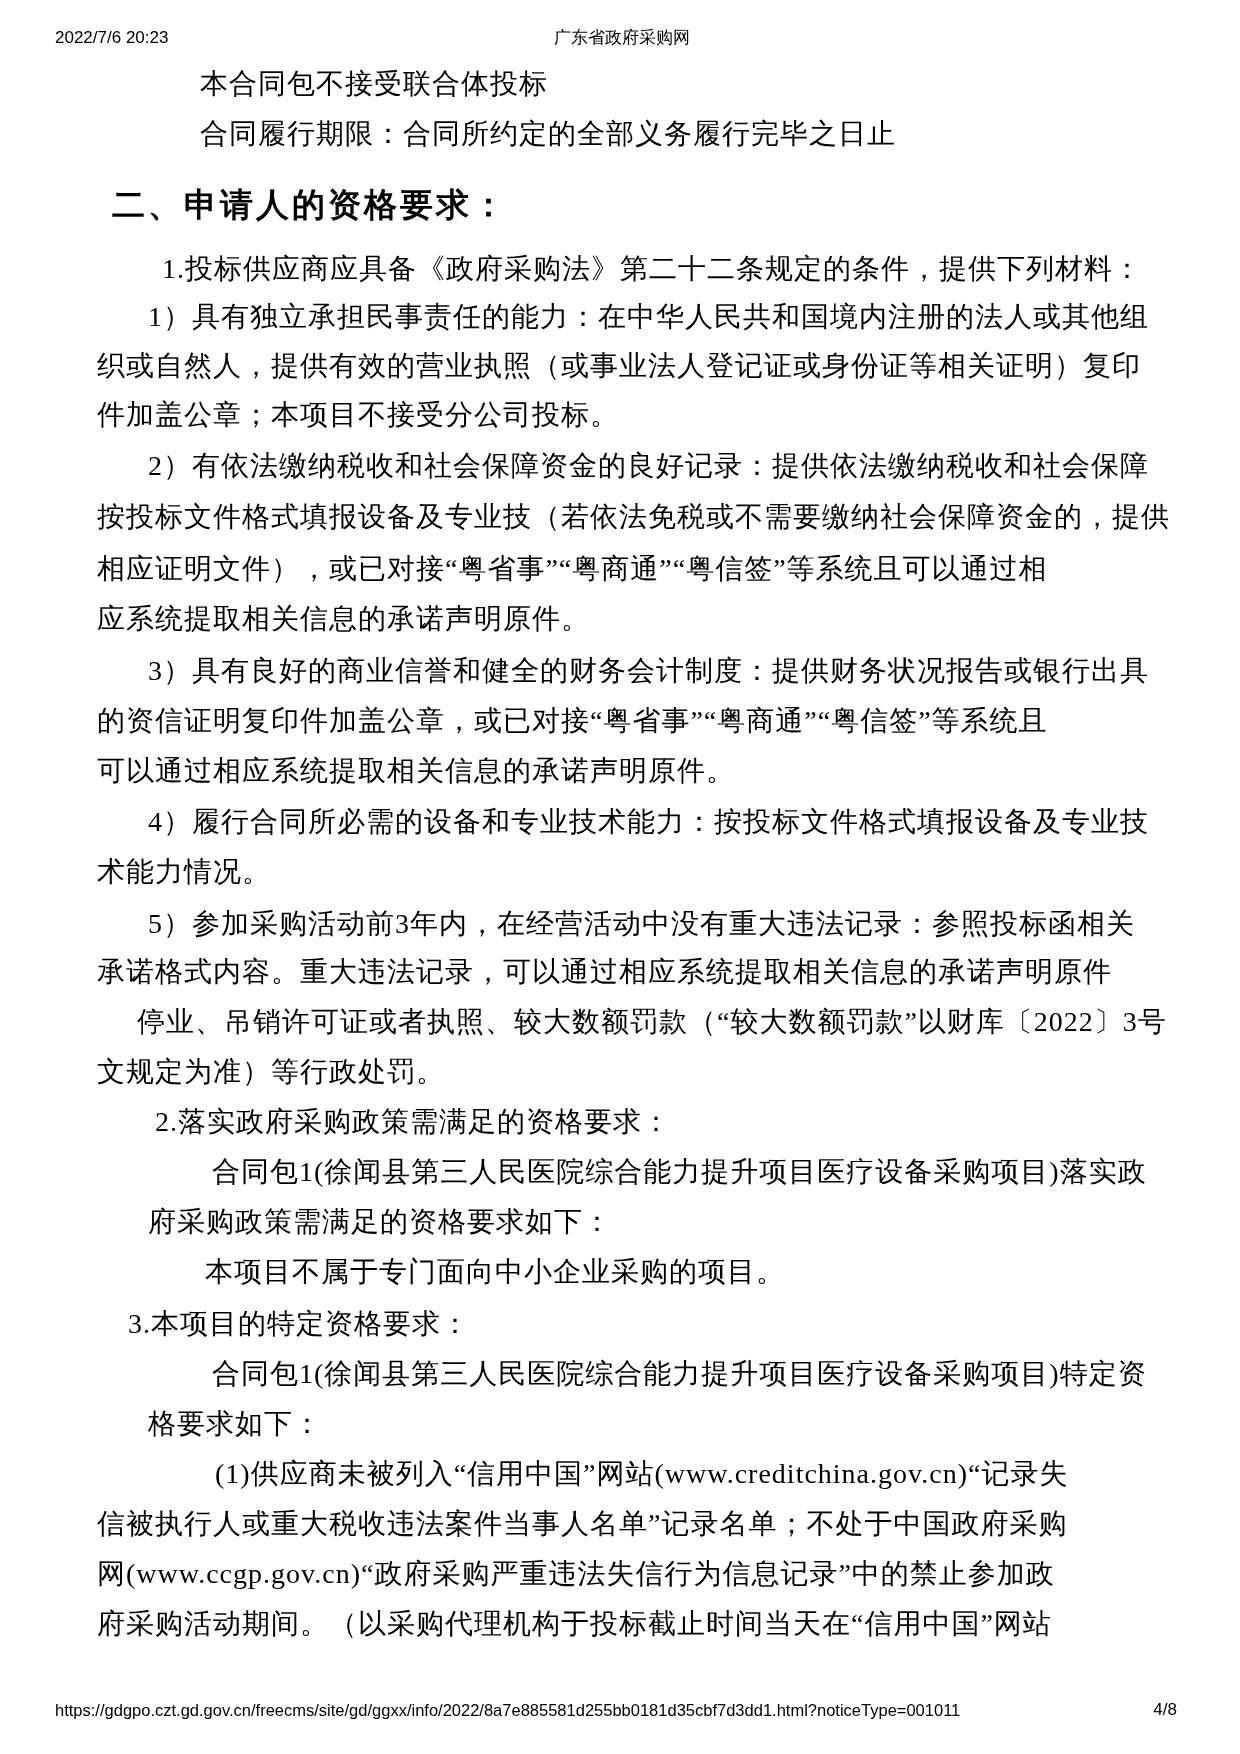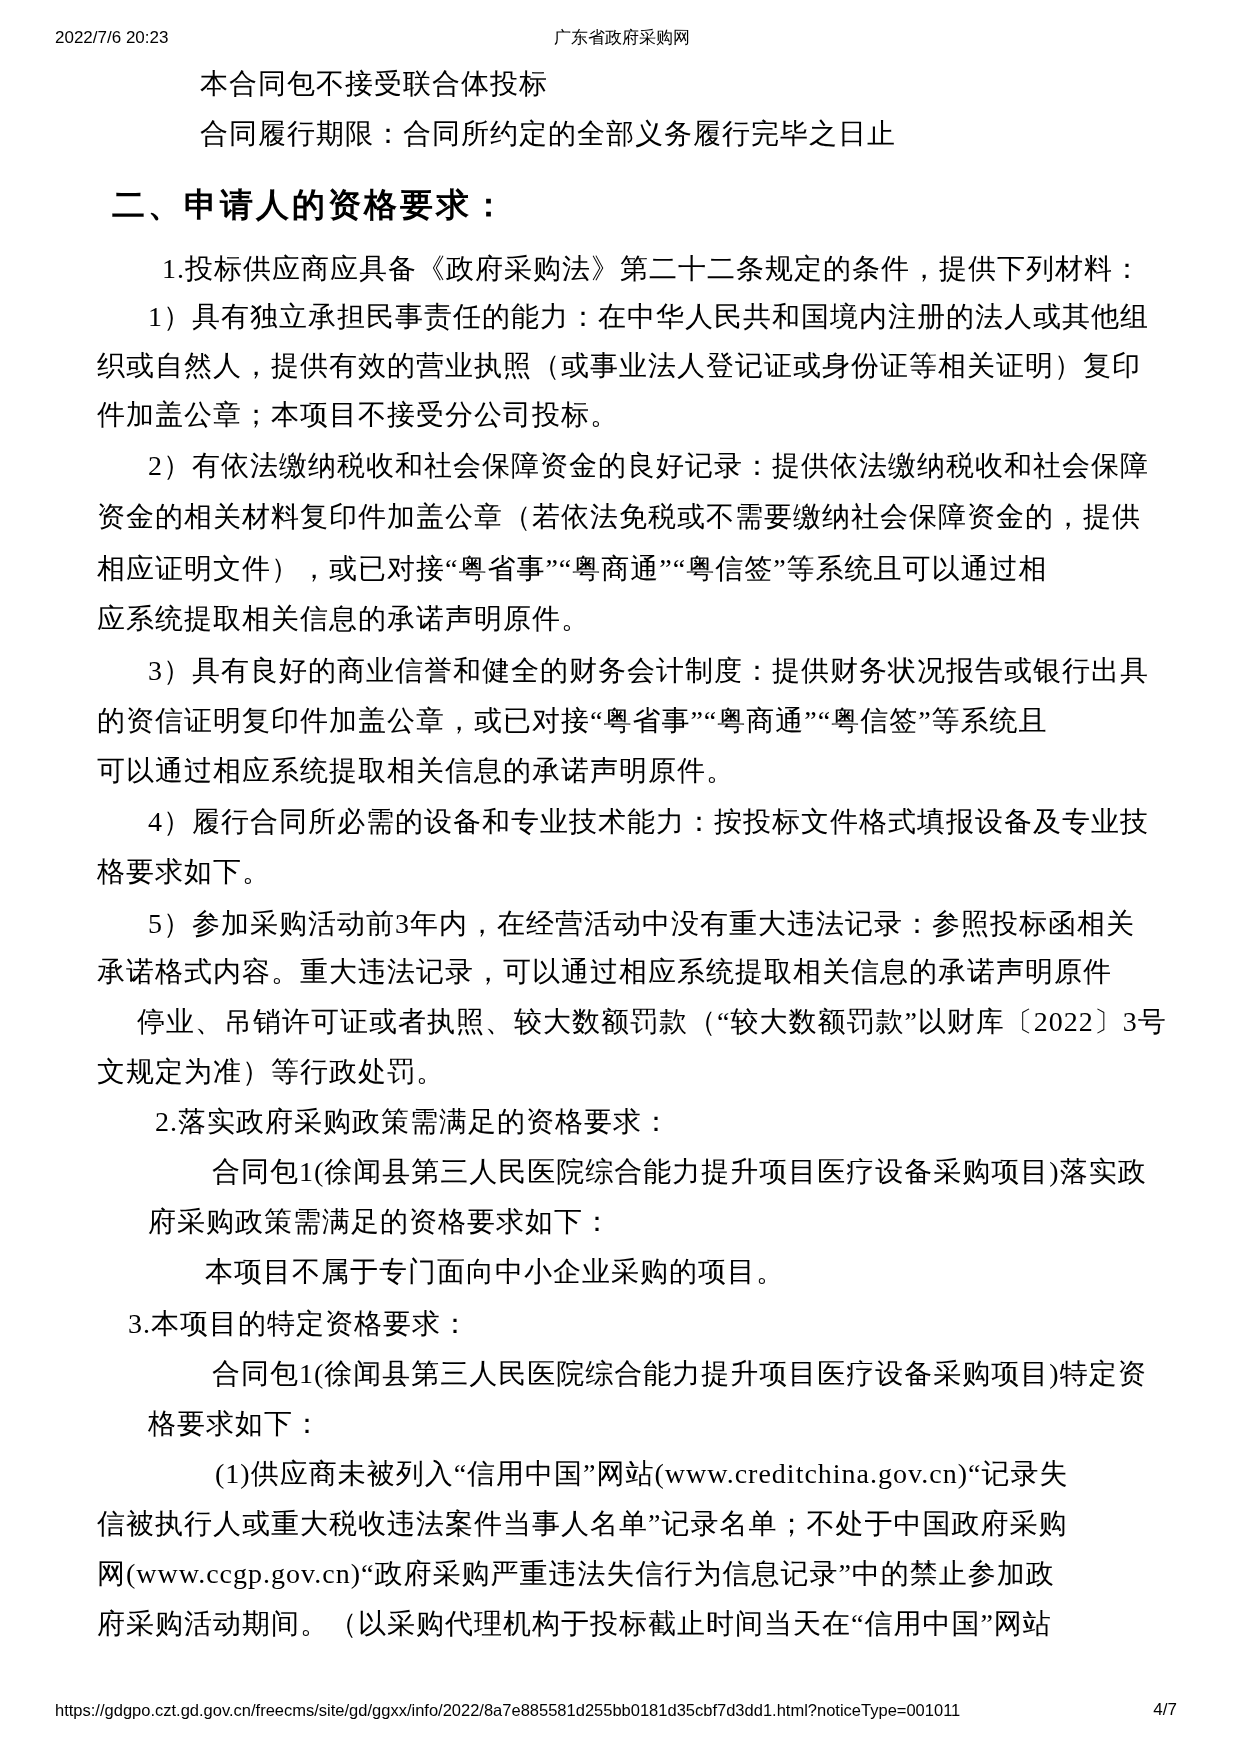--- a/index.html
+++ b/index.html
@@ -72,42 +72,42 @@
 
   <div class="doc">
       <div class="line intro" style="top: 59px;">本合同包不接受联合体投标</div>
       <div class="line intro" style="top: 109px;">合同履行期限：合同所约定的全部义务履行完毕之日止</div>
       <div class="line heading" style="top: 180px;">二、申请人的资格要求：</div>
       <div class="line num1" style="top: 244px;">1.投标供应商应具备《政府采购法》第二十二条规定的条件，提供下列材料：</div>
       <div class="line list" style="top: 292px;">1）具有独立承担民事责任的能力：在中华人民共和国境内注册的法人或其他组</div>
       <div class="line margin" style="top: 341px;">织或自然人，提供有效的营业执照（或事业法人登记证或身份证等相关证明）复印</div>
       <div class="line margin" style="top: 390px;">件加盖公章；本项目不接受分公司投标。</div>
       <div class="line list" style="top: 441px;">2）有依法缴纳税收和社会保障资金的良好记录：提供依法缴纳税收和社会保障</div>
-      <div class="line margin" style="top: 492px;">资金的相关材料复印件加盖公章（若依法免税或不需要缴纳社会保障资金的，提供</div>
+      <div class="line margin" style="top: 492px;">按投标文件格式填报设备及专业技（若依法免税或不需要缴纳社会保障资金的，提供</div>
       <div class="line margin" style="top: 544px;">相应证明文件），或已对接“粤省事”“粤商通”“粤信签”等系统且可以通过相</div>
       <div class="line margin" style="top: 594px;">应系统提取相关信息的承诺声明原件。</div>
       <div class="line list" style="top: 646px;">3）具有良好的商业信誉和健全的财务会计制度：提供财务状况报告或银行出具</div>
       <div class="line margin" style="top: 696px;">的资信证明复印件加盖公章，或已对接“粤省事”“粤商通”“粤信签”等系统且</div>
       <div class="line margin" style="top: 746px;">可以通过相应系统提取相关信息的承诺声明原件。</div>
       <div class="line list" style="top: 797px;">4）履行合同所必需的设备和专业技术能力：按投标文件格式填报设备及专业技</div>
-      <div class="line margin" style="top: 847px;">格要求如下。</div>
+      <div class="line margin" style="top: 847px;">术能力情况。</div>
       <div class="line list" style="top: 899px;">5）参加采购活动前3年内，在经营活动中没有重大违法记录：参照投标函相关</div>
       <div class="line margin" style="top: 947px;">承诺格式内容。重大违法记录，可以通过相应系统提取相关信息的承诺声明原件</div>
       <div class="line margin" style="top: 997px; margin-left: 40px;">停业、吊销许可证或者执照、较大数额罚款（“较大数额罚款”以财库〔2022〕3号</div>
       <div class="line margin" style="top: 1047px;">文规定为准）等行政处罚。</div>
       <div class="line num2" style="top: 1097px;">2.落实政府采购政策需满足的资格要求：</div>
       <div class="line deep" style="top: 1147px;">合同包1(徐闻县第三人民医院综合能力提升项目医疗设备采购项目)落实政</div>
       <div class="line list" style="top: 1197px;">府采购政策需满足的资格要求如下：</div>
       <div class="line deep2" style="top: 1247px;">本项目不属于专门面向中小企业采购的项目。</div>
       <div class="line num3" style="top: 1299px;">3.本项目的特定资格要求：</div>
       <div class="line deep" style="top: 1349px;">合同包1(徐闻县第三人民医院综合能力提升项目医疗设备采购项目)特定资</div>
       <div class="line list" style="top: 1399px;">格要求如下：</div>
       <div class="line paren" style="top: 1449px;">(1)供应商未被列入“信用中国”网站(www.creditchina.gov.cn)“记录失</div>
       <div class="line margin" style="top: 1499px;">信被执行人或重大税收违法案件当事人名单”记录名单；不处于中国政府采购</div>
       <div class="line margin" style="top: 1549px;">网(www.ccgp.gov.cn)“政府采购严重违法失信行为信息记录”中的禁止参加政</div>
       <div class="line margin" style="top: 1599px;">府采购活动期间。（以采购代理机构于投标截止时间当天在“信用中国”网站</div>
     </div>
 
   <div class="chrome ftr-url">https://gdgpo.czt.gd.gov.cn/freecms/site/gd/ggxx/info/2022/8a7e885581d255bb0181d35cbf7d3dd1.html?noticeType=001011</div>
 
-  <div class="chrome ftr-page">4/7</div>
+  <div class="chrome ftr-page">4/8</div>
 
 </div>
 
 </body></html>

